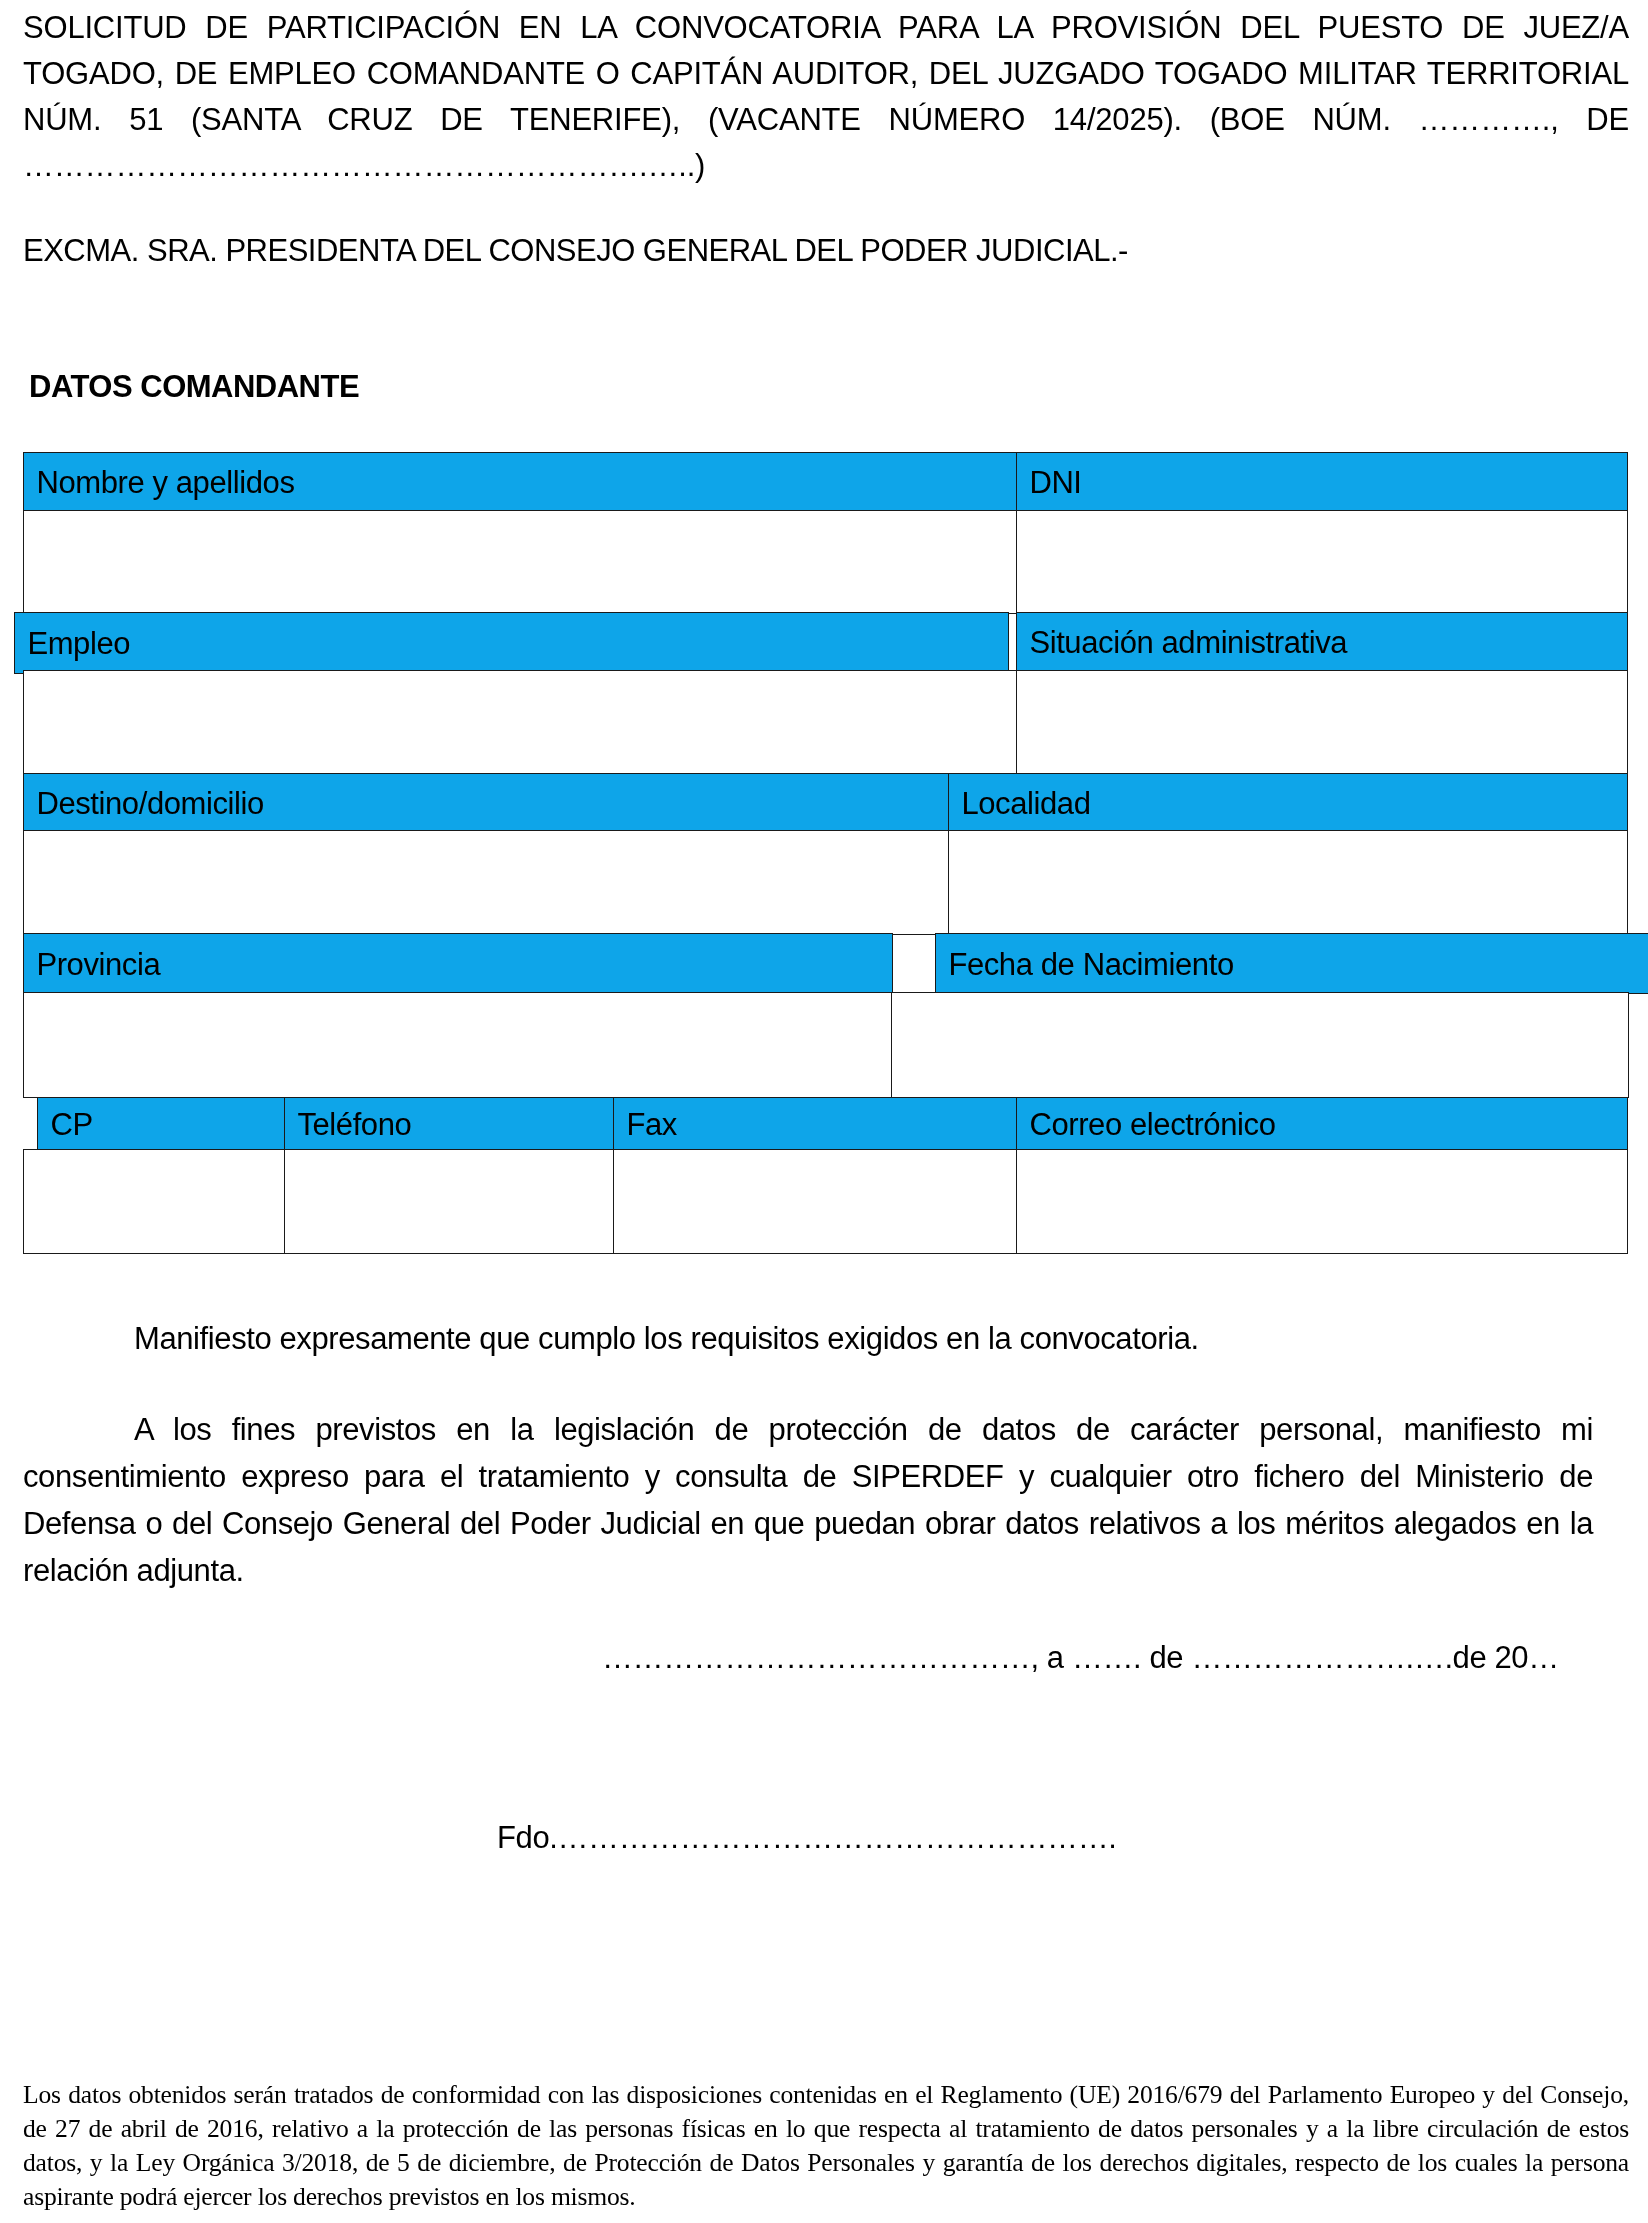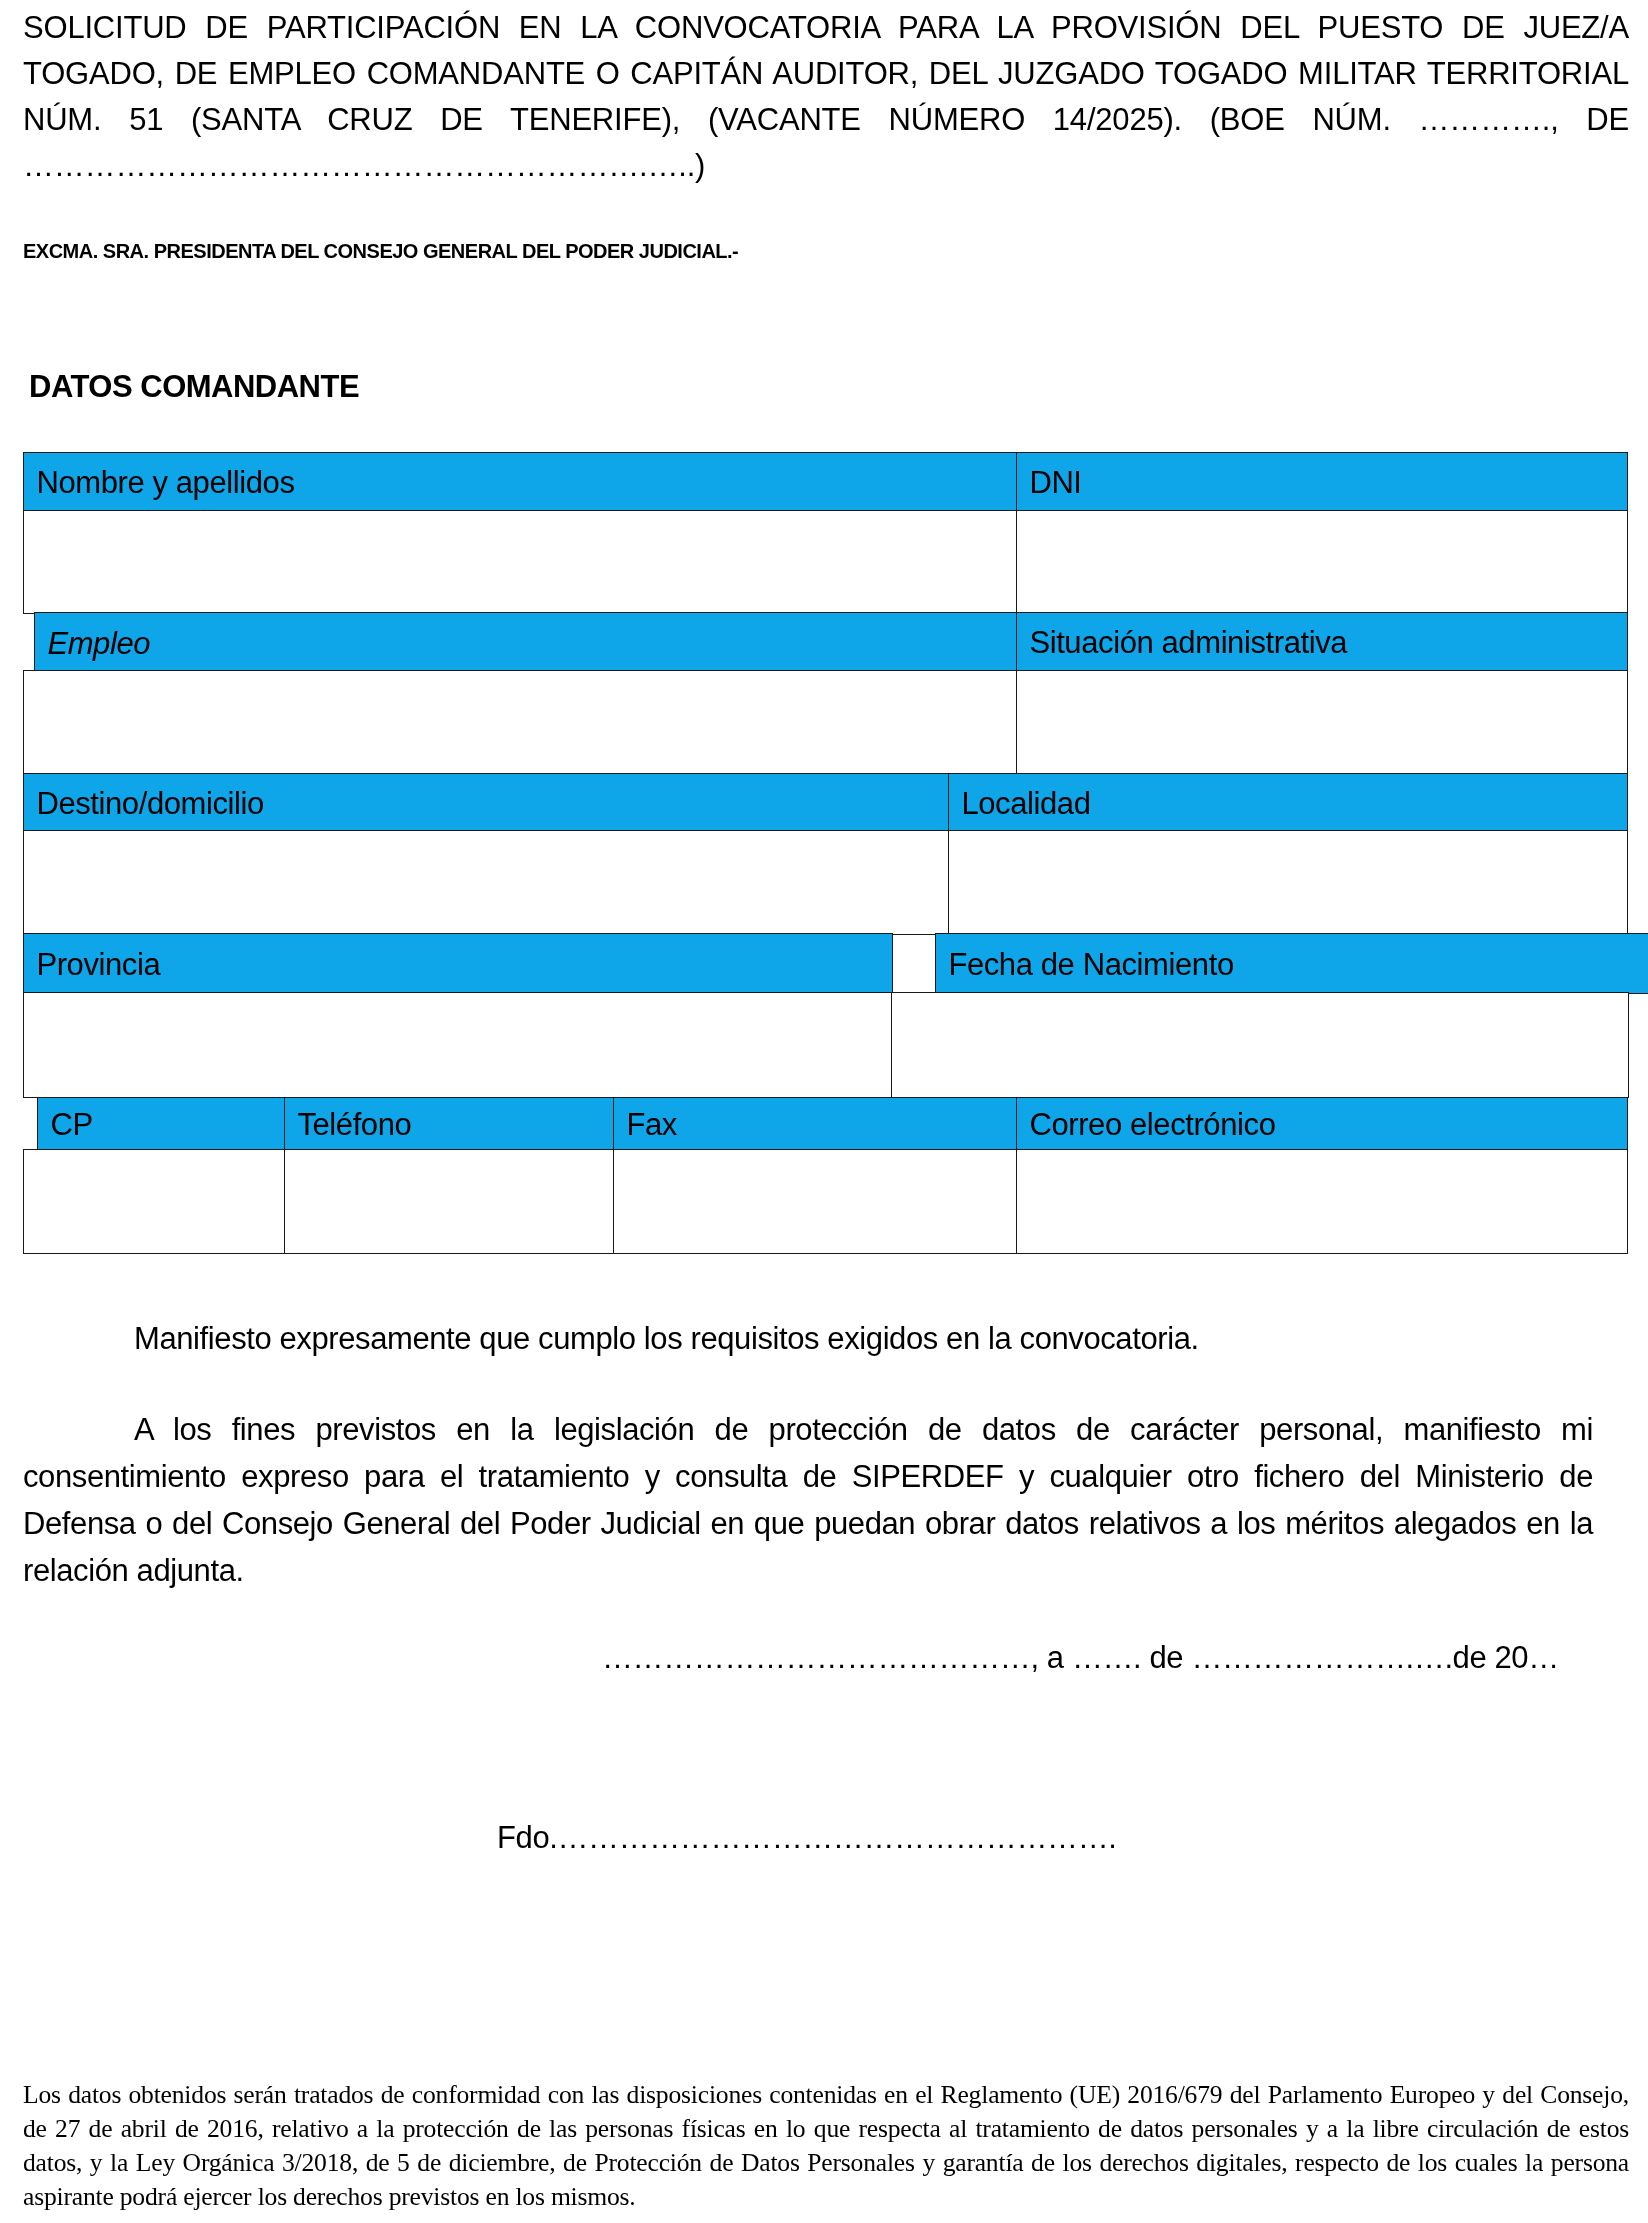--- a/index.html
+++ b/index.html
@@ -6,21 +6,21 @@
   html, body { width: 1649px; height: 2223px; background: #ffffff; }
   body { position: relative; overflow: hidden; color: #000; font-family: "Liberation Sans", "DejaVu Sans", sans-serif; }
 
   .title {
     position: absolute; left: 23px; top: 5.3px; width: 1606px;
     font-weight: normal; font-size: 31px; line-height: 46px; letter-spacing: -0.2px;
     text-align: justify; text-align-last: left;
   }
   .addressee {
     position: absolute; left: 23px; top: 228px;
-    font-weight: bold; font-size: 20px; line-height: 46px; letter-spacing: -0.5px;
+    font-weight: normal; font-size: 31px; line-height: 46px; letter-spacing: -0.5px;
   }
   .section-title {
     position: absolute; left: 29px; top: 364px;
     font-weight: bold; font-size: 31px; line-height: 46px; letter-spacing: -0.5px;
   }
 
   
   .cell { position: absolute; border: 1.8px solid #1a1a1a; }
   .cell.head { background: #0ea5e9; }
   .cell.body { background: #ffffff; }
@@ -57,21 +57,21 @@
 
   <div class="cell head" style="left:23px;top:452px;width:995px;height:60px;">
     <span class="lbl">Nombre y apellidos</span>
   </div>
   <div class="cell head" style="left:1016px;top:452px;width:612px;height:60px;">
     <span class="lbl">DNI</span>
   </div>
   <div class="cell body" style="left:23px;top:510px;width:995px;height:104px;"></div>
   <div class="cell body" style="left:1016px;top:510px;width:612px;height:104px;"></div>
 
-  <div class="cell head" style="left:34px;top:612px;width:995px;height:62px;font-style:italic;">
+  <div class="cell head" style="left:14px;top:612px;width:995px;height:62px;">
     <span class="lbl">Empleo</span>
   </div>
   <div class="cell head" style="left:1016px;top:612px;width:612px;height:59px;">
     <span class="lbl">Situación administrativa</span>
   </div>
   <div class="cell body" style="left:23px;top:670px;width:995px;height:105px;"></div>
   <div class="cell body" style="left:1016px;top:670px;width:612px;height:105px;"></div>
 
   <div class="cell head" style="left:23px;top:773px;width:927px;height:59px;">
     <span class="lbl">Destino/domicilio</span>

